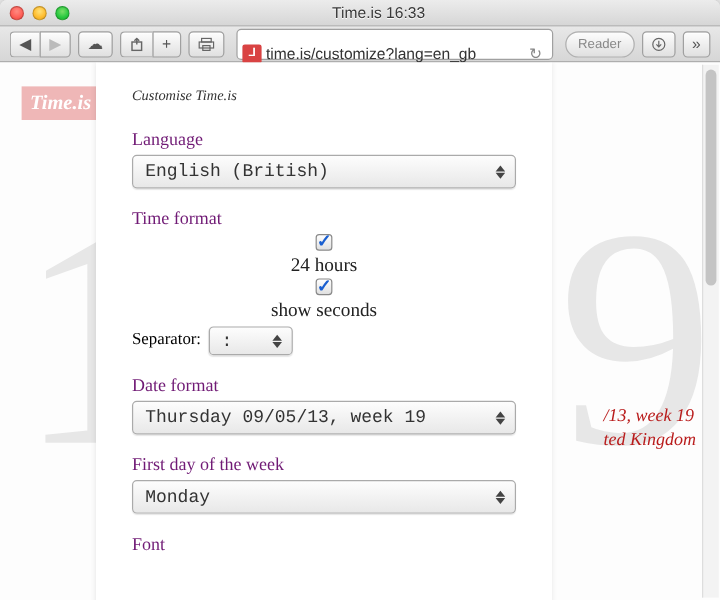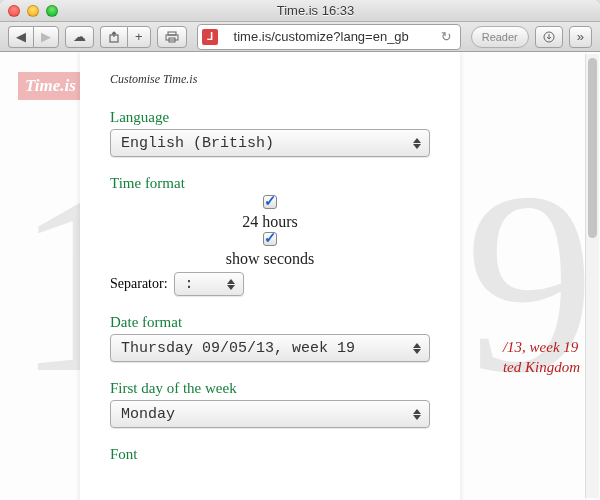--- a/index.html
+++ b/index.html
@@ -11,33 +11,33 @@
 .dot.red { background: radial-gradient(circle at 50% 35%, #ff8b82, #ff5f57 60%, #e0443e); }
 .dot.yellow { background: radial-gradient(circle at 50% 35%, #ffe27a, #ffbd2e 60%, #dea123); }
 .dot.green { background: radial-gradient(circle at 50% 35%, #7fe069, #28c940 60%, #1aab29); }
 .wtitle { position: absolute; left: 0; right: 0; text-align: center; font-size: 13px; color: #3a3a3a; pointer-events: none; text-shadow: 0 1px 0 #fff; padding-left: 31px; }
 .toolbar { height: 30px; background: linear-gradient(#e8e8e8,#d6d6d6); border-bottom: 1px solid #a0a0a0; display: flex; align-items: center; padding: 0 8px; gap: 6px; }
 .tb-btn { height: 22px; border: 1px solid #a0a0a0; border-radius: 4px; background: linear-gradient(#fdfdfd,#e0e0e0); display: flex; align-items: center; justify-content: center; padding: 0 7px; box-shadow: 0 1px 0 #fff inset; color: #555; }
 .tb-btn.disabled { color: #bbb; }
 .tb-pair { display: flex; }
 .tb-pair .tb-btn:first-child { border-radius: 4px 0 0 4px; border-right: none; }
 .tb-pair .tb-btn:last-child { border-radius: 0 4px 4px 0; }
-.urlbar { flex: 1; height: 22px; border: 1px solid #a0a0a0; border-radius: 4px; background: #fff; display: flex; align-items: center; padding: 12px 4px; gap: 16px; margin: 0 4px; }
+.urlbar { flex: 1; height: 22px; border: 1px solid #a0a0a0; border-radius: 4px; background: #fff; display: flex; align-items: flex-start; padding: 12px 4px; gap: 4px; margin: 0 4px; }
 .favicon { width: 16px; height: 16px; background: #d94343; border-radius: 2px; display:flex; align-items:center; justify-content:center; }
 .favicon::after{ content:"L"; color:#fff; font-weight:bold; font-size:10px; transform:scaleX(-1);}
 .url-text { flex: 1; font-size: 13px; color: #333; border: none; outline: none; }
 .reload { color: #888; font-size: 13px; padding: 0 4px; }
 .reader { height: 22px; border: 1px solid #b0b0b0; border-radius: 11px; background: linear-gradient(#fdfdfd,#e0e0e0); padding: 0 10px; font-size: 11px; color: #888; display:flex; align-items:center;}
 .viewport { position: relative; height: 448px; background: #fdfdfd; overflow: hidden; }
 .bg-clock { position: absolute; top: 100px; left: 0; right: 0; font-size: 260px; color: #e7e7e7; font-family: Georgia, serif; text-align: center; letter-spacing: -10px; line-height: 1; z-index: 0; font-weight: normal; }
 .bg-date { position:absolute; right:20px; top:286px; color:#b91c1c; font-style:italic; font-family:Georgia,serif; font-size:15px; z-index:0; line-height:1.3;}
 .logo { position:absolute; top:20px; left:18px; width:65px; height:28px; background:#efb7b7; color:#fff; font-family:Georgia,serif; font-style:italic; font-weight:bold; display:flex; align-items:center; justify-content:center; font-size:17px; z-index:1; }
 .panel { position: absolute; left: 80px; top: 0; width: 380px; height: 475px; background: #fff; box-shadow: -2px 0 4px rgba(0,0,0,0.06), 2px 0 4px rgba(0,0,0,0.06); padding: 20px 30px; z-index: 2; }
 .panel h2 { font-family: Georgia, serif; font-style: italic; font-weight: normal; font-size: 12px; color: #333; margin-bottom: 22px; }
-.field-label { font-family: Georgia, serif; font-size: 15px; color: #15803d; margin-bottom: 3px; }
+.field-label { font-family: Georgia, serif; font-size: 15px; color: #701a75; margin-bottom: 3px; }
 .select-wrap { position: relative; border: 1px solid #aaa; border-radius: 4px; background: linear-gradient(#fdfdfd,#e8e8e8); height: 28px; display: flex; align-items: center; padding: 0 26px 0 10px; box-shadow: 0 1px 1px rgba(0,0,0,0.1); margin-bottom: 18px;}
 .select-wrap.small { width: 70px; display:inline-flex; margin-bottom:0; height:24px; padding:0 22px 0 10px;}
 .select-val { font-family: "Courier New", monospace; font-size: 15px; color: #333; }
 .spin { position: absolute; right: 4px; top: 3px; bottom: 3px; width: 16px; display: flex; flex-direction: column; justify-content: center; gap: 1px; }
 .spin::before, .spin::after { content: ""; width: 0; height: 0; border-left: 4px solid transparent; border-right: 4px solid transparent; margin: 0 auto; }
 .spin::before { border-bottom: 5px solid #444; }
 .spin::after { border-top: 5px solid #444; }
 .check-row { display: flex; align-items: center; gap: 4px; font-family: Georgia, serif; font-size: 16px; color: #222; margin-bottom: 1px; flex-direction: column; }
 .check { width: 14px; height: 14px; border: 1px solid #888; border-radius: 3px; background: linear-gradient(#fff,#e0e0e0); position: relative; }
 .check.checked::after { content: "✓"; position: absolute; top: -4px; left: 0; color: #1a5fd0; font-size: 15px; font-weight: bold; }

